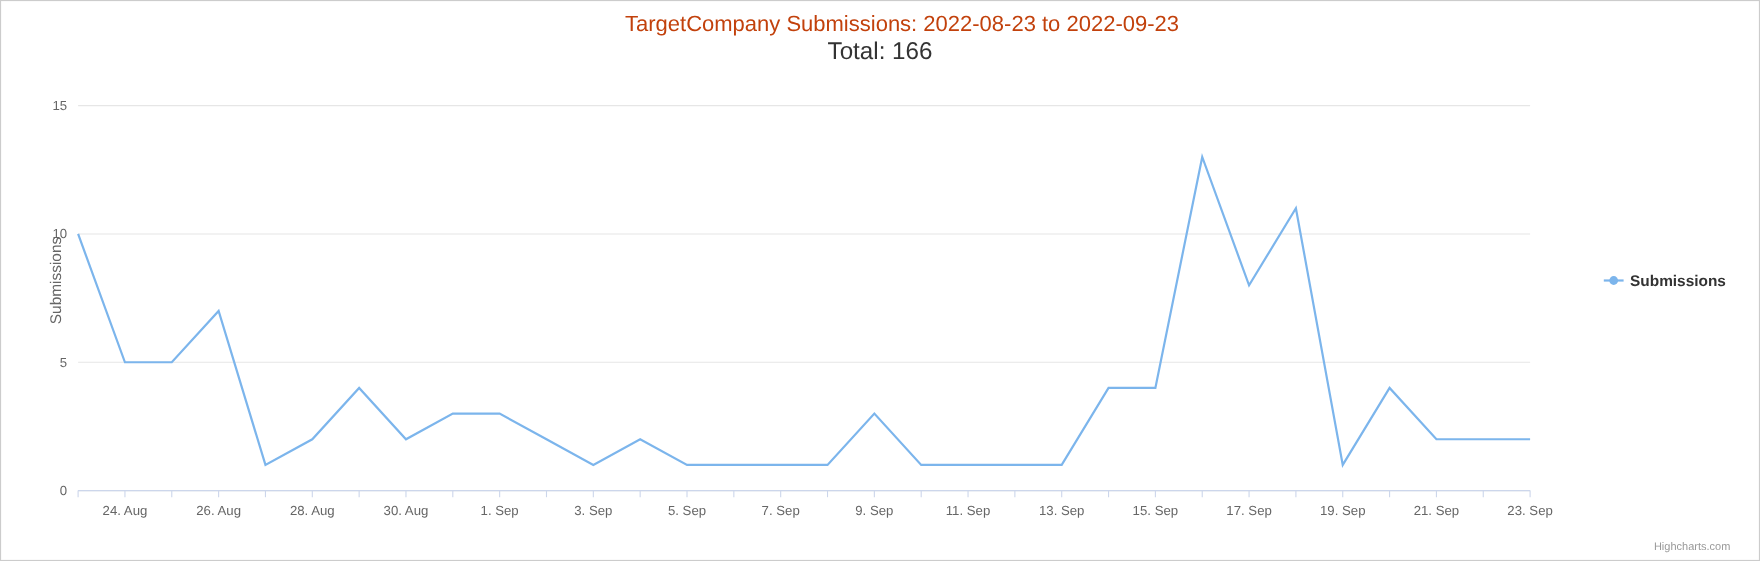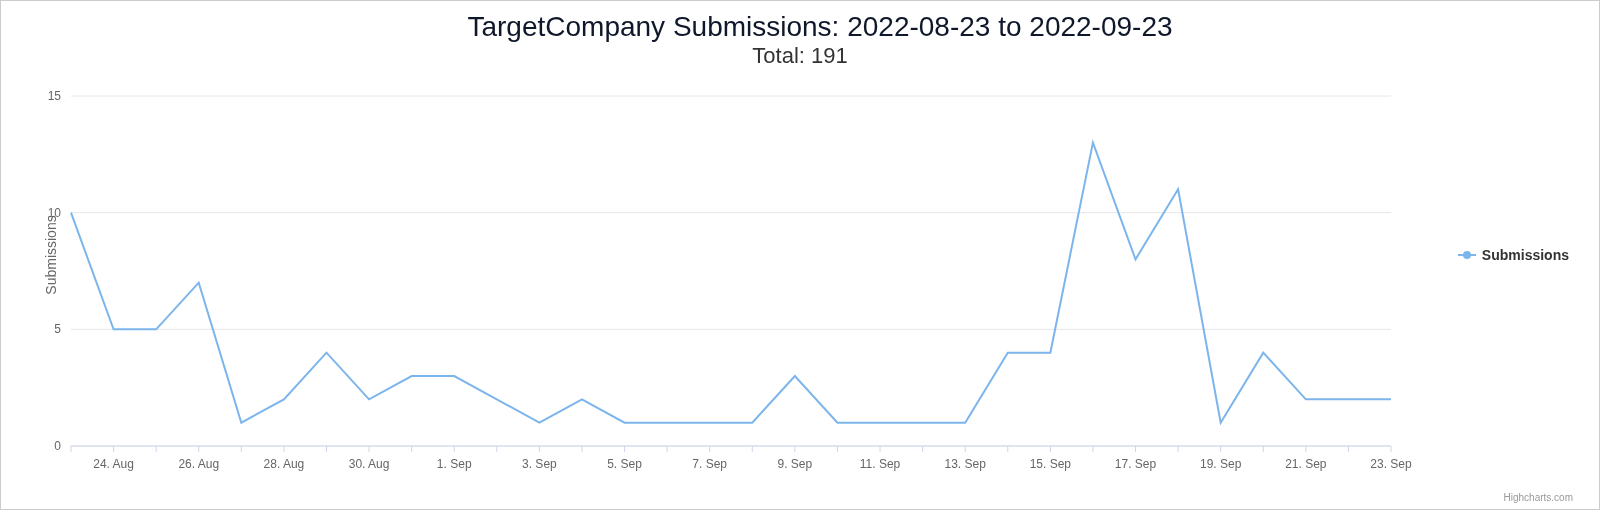--- a/index.html
+++ b/index.html
@@ -16,22 +16,22 @@
       border: 1px solid #ccc;
       position: relative;
       background: #fff;
     }
     .title-block {
       text-align: center;
       padding-top: 10px;
       color: #333;
     }
     .title-line1 {
-      font-size: 28px;
-      color: #0f172a;
+      font-size: 20px;
+      color: #c2410c;
       padding-left: 40px;
     }
     .title-line2 {
       font-size: 22px;
       color: #333;
     }
     .plot-area {
       position: absolute;
       left: 70px;
       top: 95px;
@@ -91,21 +91,21 @@
     .data-line { stroke: #7cb5ec; stroke-width: 2; fill: none; }
     .x-tick { stroke: #ccd6eb; stroke-width: 1; }
   </style>
 </head>
 <body>
 
 <div class="chart-container">
 
   <div class="title-block">
     <div class="title-line1">TargetCompany Submissions: 2022-08-23 to 2022-09-23</div>
-    <div class="title-line2">Total: 191</div>
+    <div class="title-line2">Total: 166</div>
   </div>
 
   <div class="y-axis-label">Submissions</div>
 
   <div class="plot-area">
     <svg id="chart-svg" width="1320" height="380">
         <line x1="0" y1="350" x2="1320" y2="350" class="grid-line"></line>
         <text x="-10" y="354" text-anchor="end" class="tick-label">0</text>
         <line x1="0" y1="233.33333333333334" x2="1320" y2="233.33333333333334" class="grid-line"></line>
         <text x="-10" y="237.33333333333334" text-anchor="end" class="tick-label">5</text>

